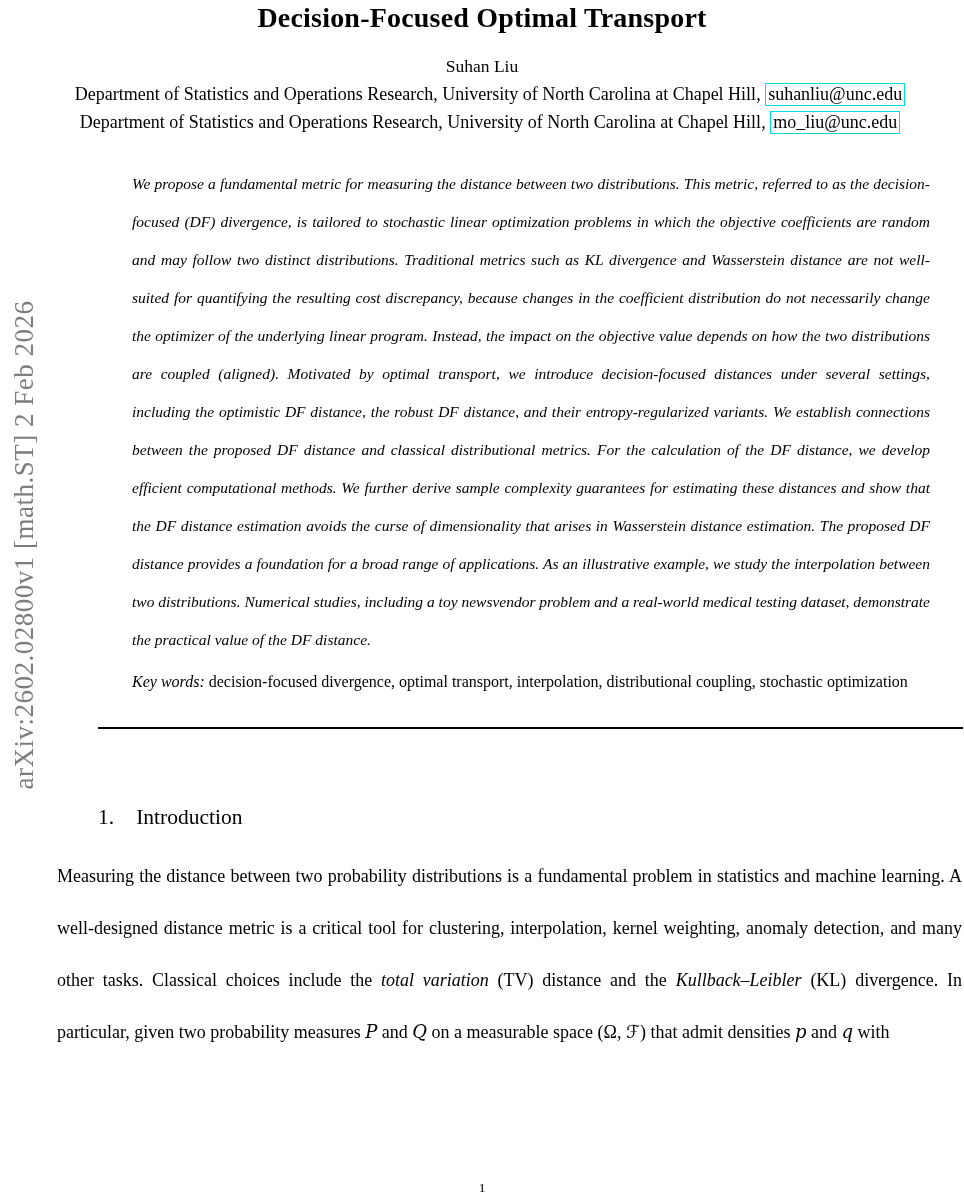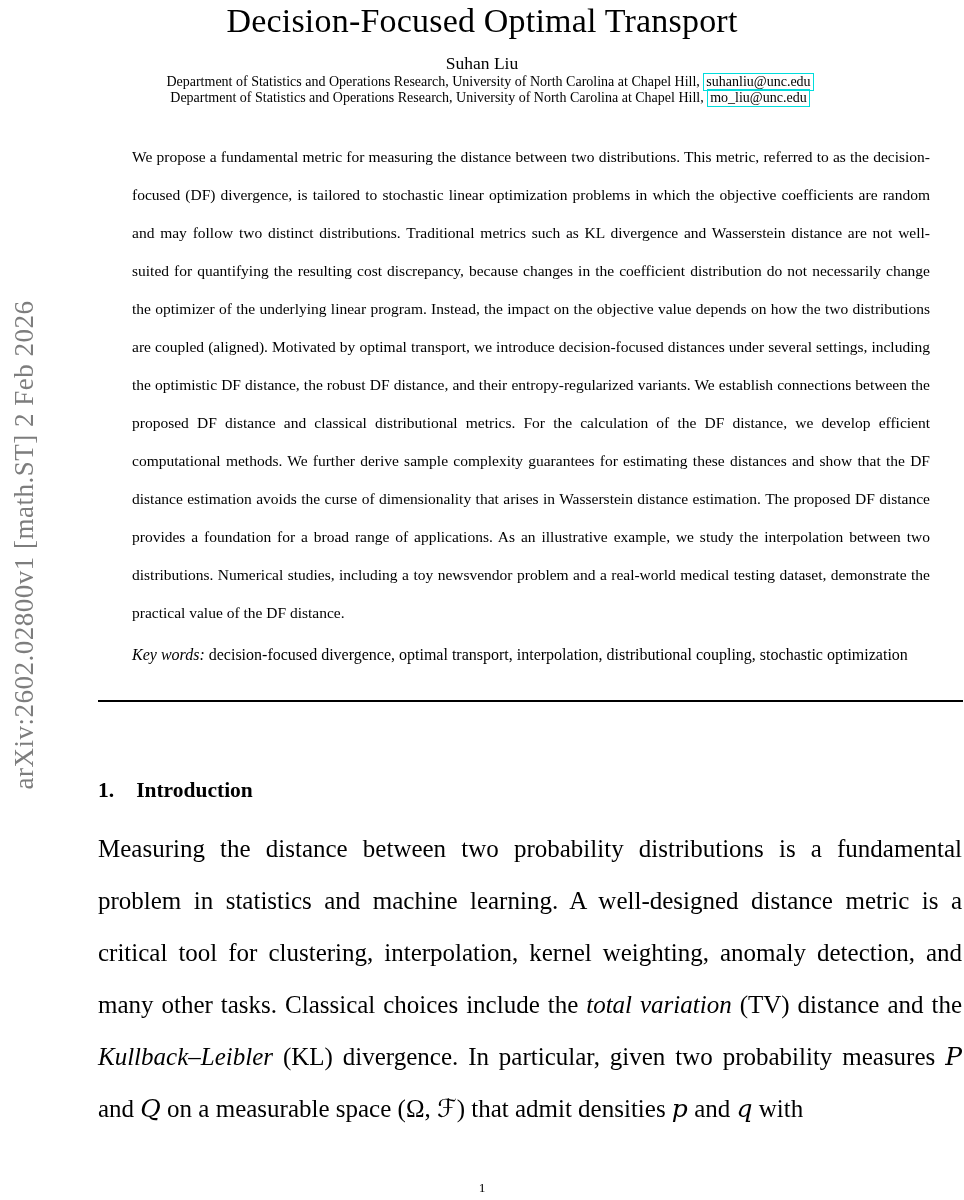--- a/index.html
+++ b/index.html
@@ -22,77 +22,79 @@
     white-space: nowrap;
     font-size: 27px;
     color: #7d7d7d;
     letter-spacing: 0.5px;
   }
 
   .title {
     margin: 0;
     padding-top: 2px;
     text-align: center;
-    font-size: 34px;
-    font-weight: normal;
+    font-size: 28px;
+    font-weight: bold;
     letter-spacing: 0.2px;
   }
 
   .author-name {
     text-align: center;
     font-size: 17.5px;
-    margin-top: 13px;
+    margin-top: 22px;
   }
 
   .affiliation {
     text-align: center;
-    font-size: 14px;
+    font-size: 18px;
+    margin-top: 7px;
     padding-left: 16px;
   }
 
   .email-box {
     border: 1.5px solid #00dddd;
     padding: 0 2px 1px 2px;
     color: #000000;
     text-decoration: none;
     cursor: pointer;
   }
 
   .abstract {
     margin: 32px 34px 0 132px;
     text-align: justify;
     font-size: 15.5px;
     line-height: 38px;
+    font-style: italic;
   }
 
   .keywords {
     margin: 4px 34px 0 132px;
     font-size: 16px;
     line-height: 38px;
     padding-left: 22px;
     text-indent: -22px;
   }
 
   .rule {
     border: none;
     border-top: 2px solid #000000;
     margin: 26px 1px 0 98px;
   }
 
   .section-heading {
     margin: 76px 0 0 98px;
     font-size: 21.5px;
-    font-weight: bold;
+    font-weight: normal;
   }
   .sec-num { margin-right: 22px; }
 
   .body-text {
-    margin: 20px 2px 0 98px;
+    margin: 20px 2px 0 57px;
     text-align: justify;
-    font-size: 25px;
+    font-size: 18px;
     line-height: 52px;
     hyphens: auto;
   }
   .body-text i { font-style: italic; }
   .math { font-style: italic; font-family: "DejaVu Serif", "Liberation Serif", serif; }
   .scriptF { font-style: normal; font-family: "DejaVu Serif", "DejaVu Sans", serif; }
 
   .page-number {
     position: absolute;
     bottom: 4px;

